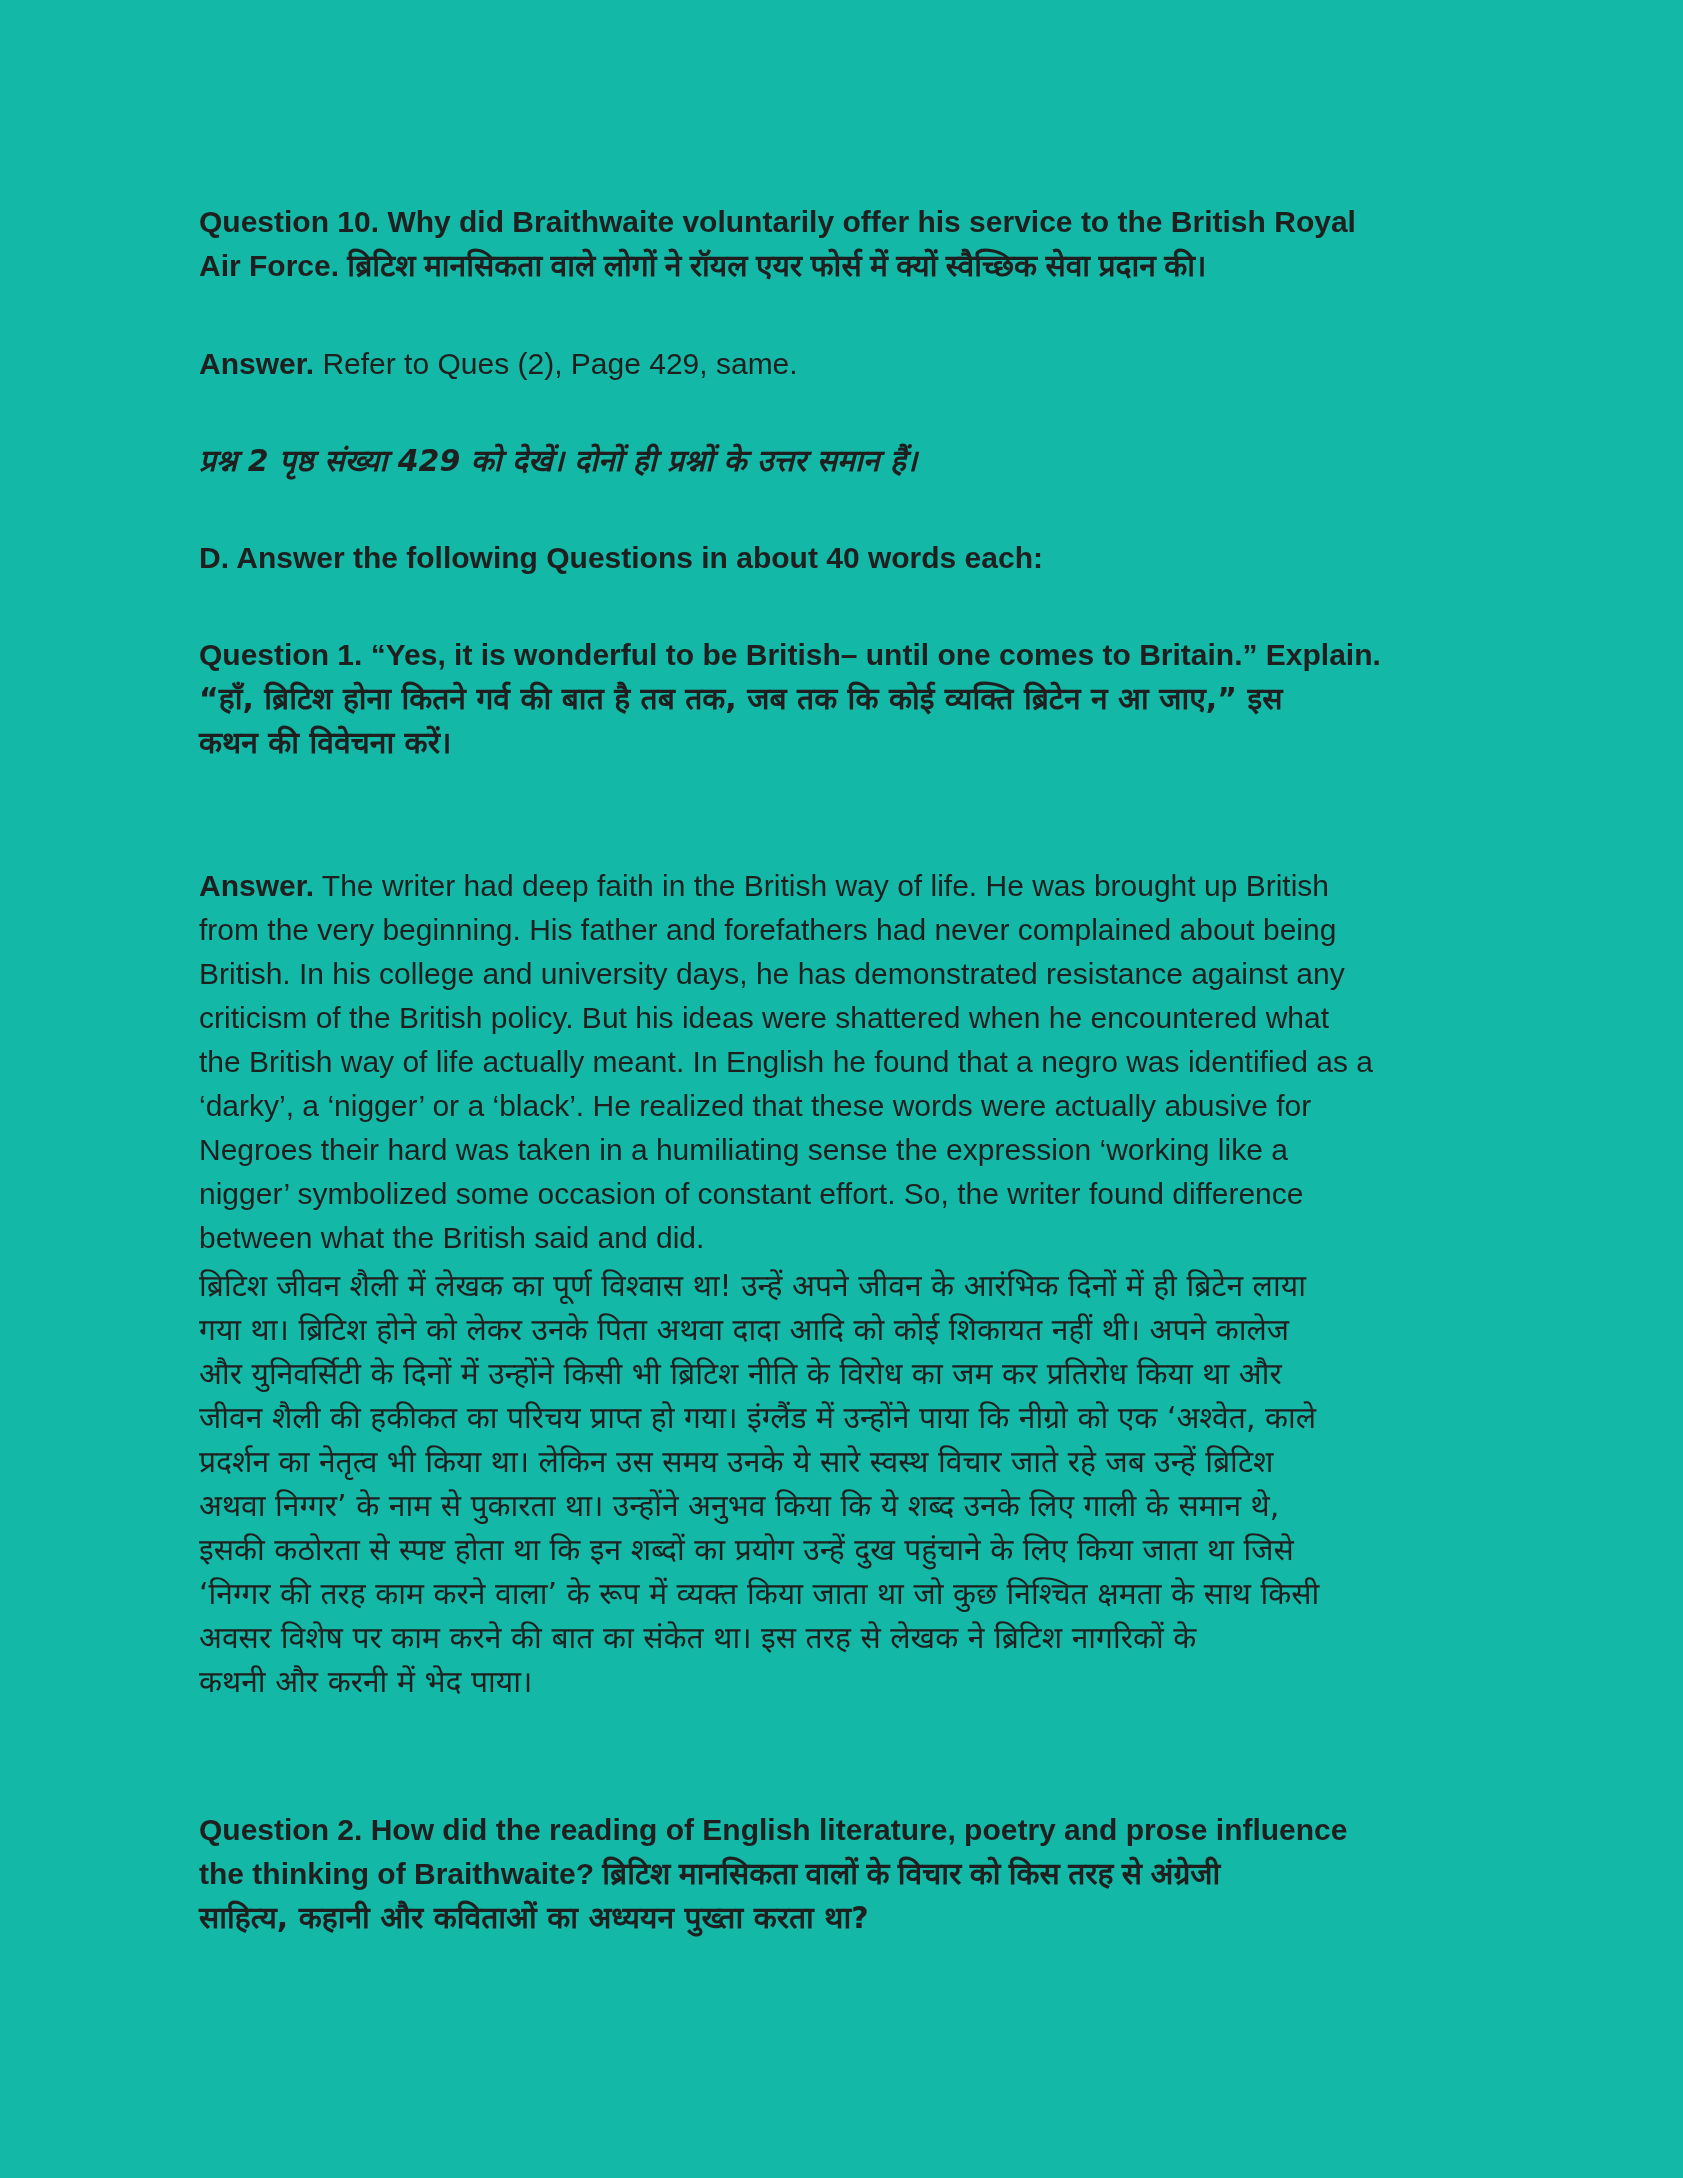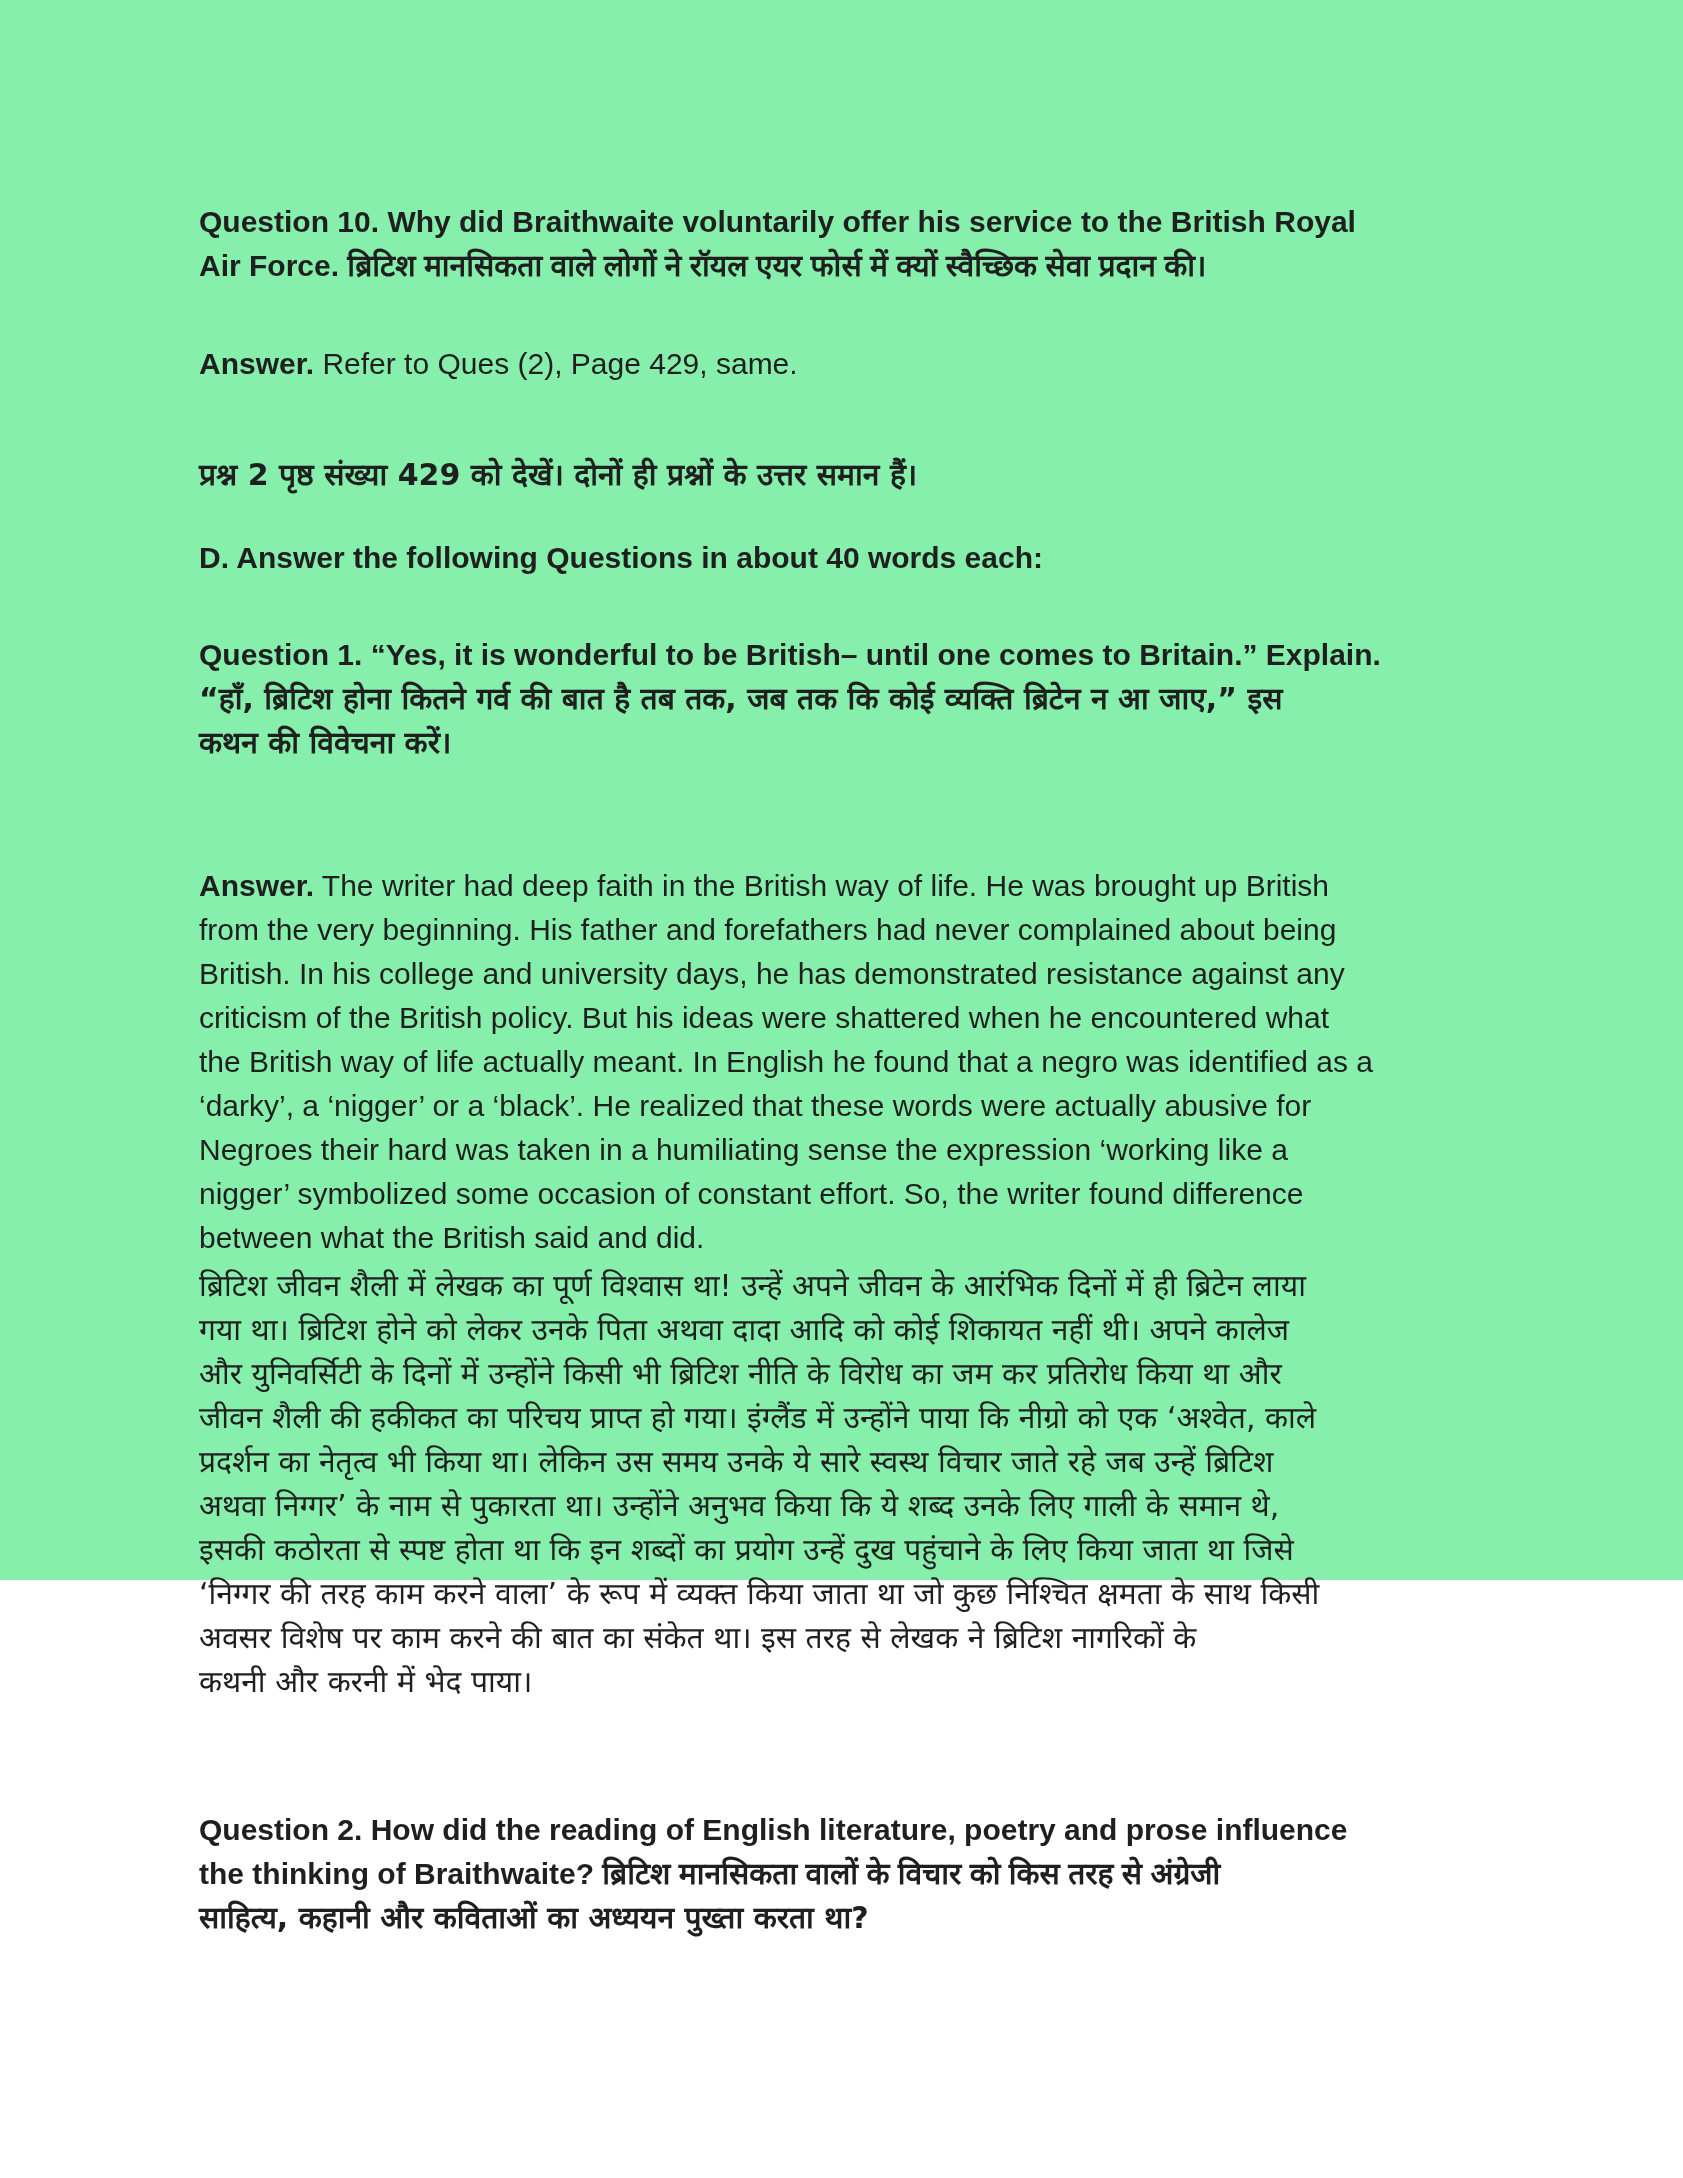--- a/index.html
+++ b/index.html
@@ -1,17 +1,17 @@
 <!DOCTYPE html>
 <html><head>
   <meta charset="utf-8">
   <style>
     html, body { margin: 0; padding: 0; background: #ffffff; }
     body { width: 1683px; height: 2178px; position: relative; overflow: hidden; }
-    .page { position: absolute; left: 0; top: 0; width: 1683px; height: 1580px; background: #86efac; }
+    .page { position: absolute; left: 0; top: 0; width: 1683px; height: 2178px; background: #14b8a6; }
     .block {
       position: absolute;
       left: 199px;
       width: 1307px;
       color: #1f1f1f;
       font-family: "Liberation Sans", "DejaVu Sans", sans-serif;
       font-size: 30px;
       line-height: 44px;
       white-space: nowrap;
     }
@@ -29,21 +29,21 @@
     <span class="line">Question 10. Why did Braithwaite voluntarily offer his service to the British Royal</span>
     <span class="line">Air Force. ब्रिटिश मानसिकता वाले लोगों ने रॉयल एयर फोर्स में क्यों स्वैच्छिक सेवा प्रदान की।</span>
   </div>
 
   <div class="block" style="top:342px;">
     <span class="line">
       <span class="label">Answer.</span><span> Refer to Ques (2), Page 429, same.</span>
     </span>
   </div>
 
-  <div class="block bold hi" style="top:453px;">
+  <div class="block bold hi" style="top:439px;font-style:italic;">
     <span class="line">प्रश्न 2 पृष्ठ संख्या 429 को देखें। दोनों ही प्रश्नों के उत्तर समान हैं।</span>
   </div>
 
   <div class="block bold" style="top:536px;">
     <span class="line">D. Answer the following Questions in about 40 words each:</span>
   </div>
 
   <div class="block bold" style="top:633px;">
     <span class="line">Question 1. “Yes, it is wonderful to be British– until one comes to Britain.” Explain.</span>
     <span class="line hi">“हाँ, ब्रिटिश होना कितने गर्व की बात है तब तक, जब तक कि कोई व्यक्ति ब्रिटेन न आ जाए,” इस</span>

